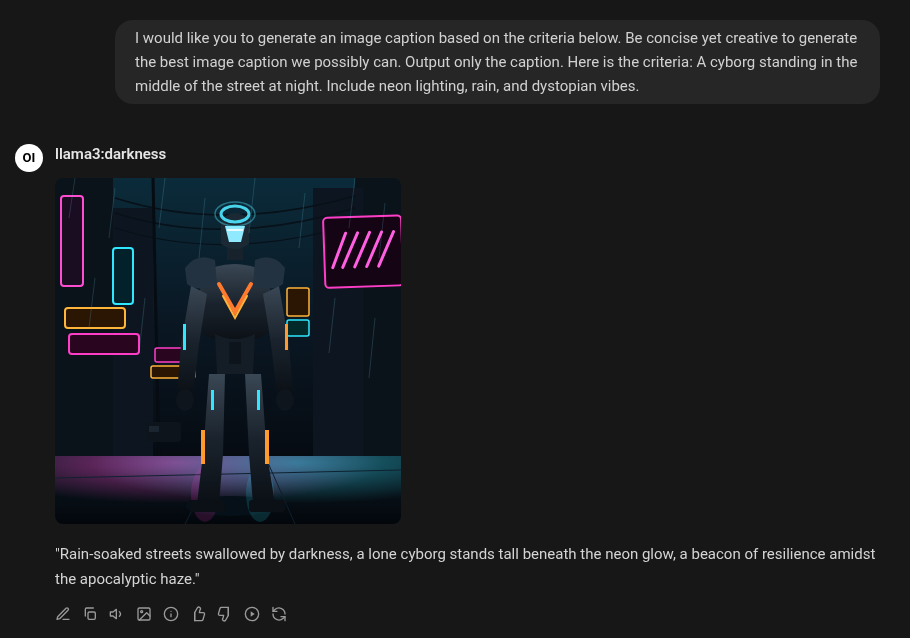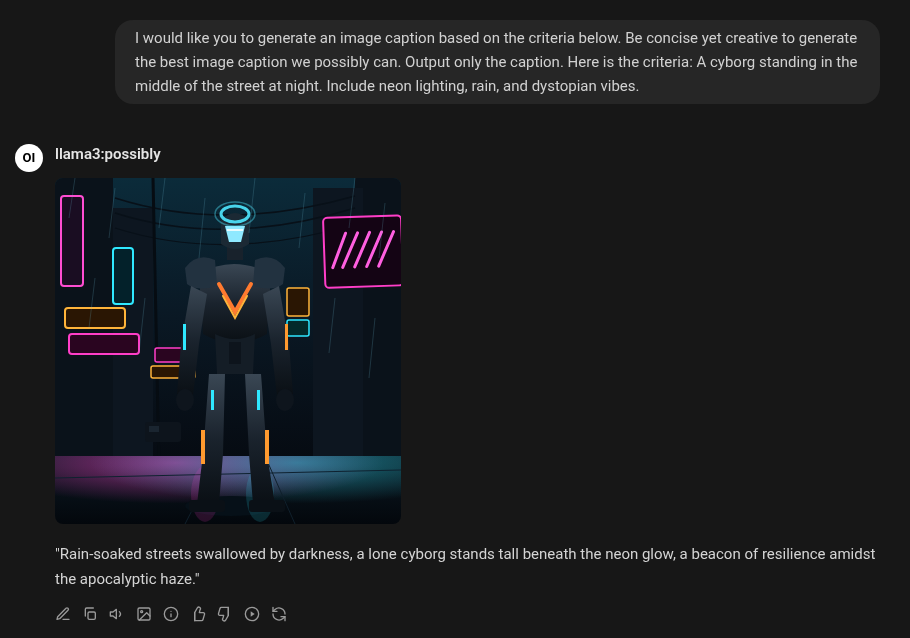--- a/index.html
+++ b/index.html
@@ -97,21 +97,21 @@
 
   <div class="user-message">
     <span>I would like you to generate an image caption based on the criteria below. Be concise yet creative to generate the best image caption we possibly can. Output only the caption. Here is the criteria: A cyborg standing in the middle of the street at night. Include neon lighting, rain, and dystopian vibes.</span>
   </div>
 
   <div class="assistant-block">
     <div class="avatar">
       <span>OI</span>
     </div>
     <div class="assistant-content">
-      <div class="model-name">llama3:possibly</div>
+      <div class="model-name">llama3:darkness</div>
 
       <div class="generated-image">
         <svg viewBox="0 0 346 346" width="346" height="346">
           <defs>
             <linearGradient id="sky" x1="0" y1="0" x2="0" y2="1">
               <stop offset="0" stop-color="#0b2b3a"></stop>
               <stop offset="0.5" stop-color="#0a1824"></stop>
               <stop offset="1" stop-color="#060b12"></stop>
             </linearGradient>
             <linearGradient id="floor" x1="0" y1="0" x2="0" y2="1">

